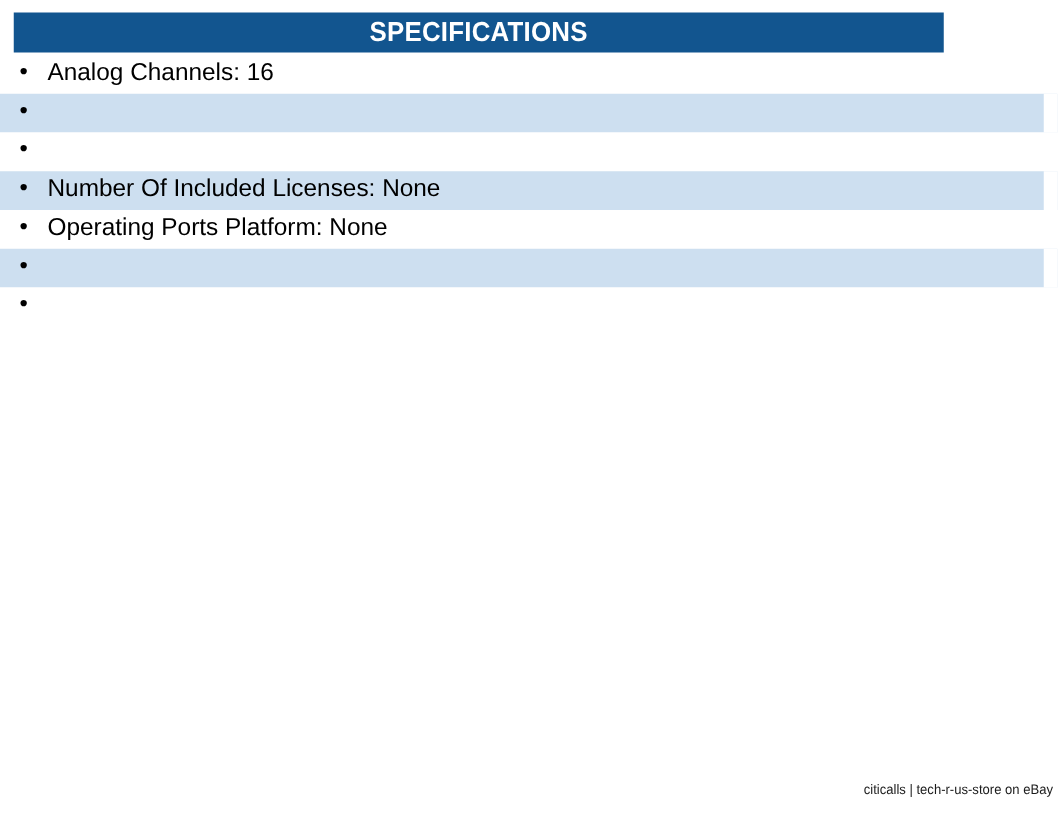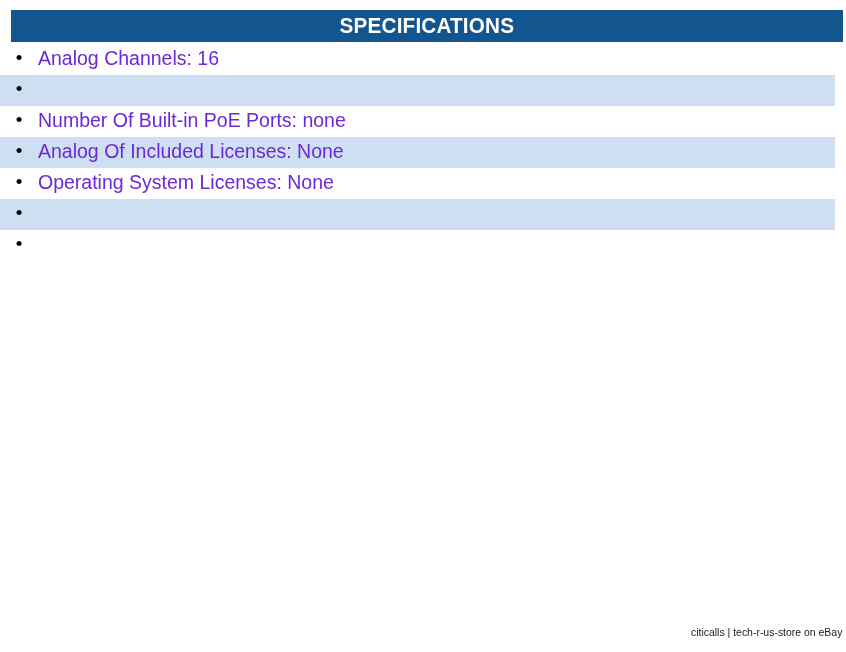--- a/index.html
+++ b/index.html
@@ -23,21 +23,21 @@
     width: 846px;
     height: 652px;
     background: #ffffff;
   }
 
   
   .spec-header {
     position: absolute;
     left: 11px;
     top: 10px;
-    width: 832px;
+    width: 744px;
     height: 32px;
     background: #12558f;
     display: flex;
     align-items: center;
     justify-content: center;
   }
   .spec-header-title {
     color: #ffffff;
     font-family: "Liberation Sans", sans-serif;
     font-weight: bold;
@@ -83,21 +83,21 @@
     line-height: 1;
     color: #000000;
     flex: 0 0 38px;
     position: relative;
     top: -2px;
   }
   .spec-text {
     font-family: "Liberation Sans", sans-serif;
     font-size: 19.5px;
     line-height: 1;
-    color: #6d28d9;
+    color: #000000;
     white-space: nowrap;
     position: relative;
     top: -1px;
   }
 
   
   .footer {
     position: absolute;
     left: 0;
     top: 622px;
@@ -128,31 +128,30 @@
       <span class="spec-bullet">•</span>
       <span class="spec-text">Analog Channels: 16</span>
     </div>
 
     <div class="spec-row shaded">
       <span class="spec-bullet">•</span>
     </div>
 
     <div class="spec-row">
       <span class="spec-bullet">•</span>
-      <span class="spec-text">Number Of Built-in PoE Ports: none</span>
     </div>
 
     <div class="spec-row shaded">
       <span class="spec-bullet">•</span>
-      <span class="spec-text">Analog Of Included Licenses: None</span>
+      <span class="spec-text">Number Of Included Licenses: None</span>
     </div>
 
     <div class="spec-row">
       <span class="spec-bullet">•</span>
-      <span class="spec-text">Operating System Licenses: None</span>
+      <span class="spec-text">Operating Ports Platform: None</span>
     </div>
 
     <div class="spec-row shaded">
       <span class="spec-bullet">•</span>
     </div>
 
     <div class="spec-row">
       <span class="spec-bullet">•</span>
     </div>
 

